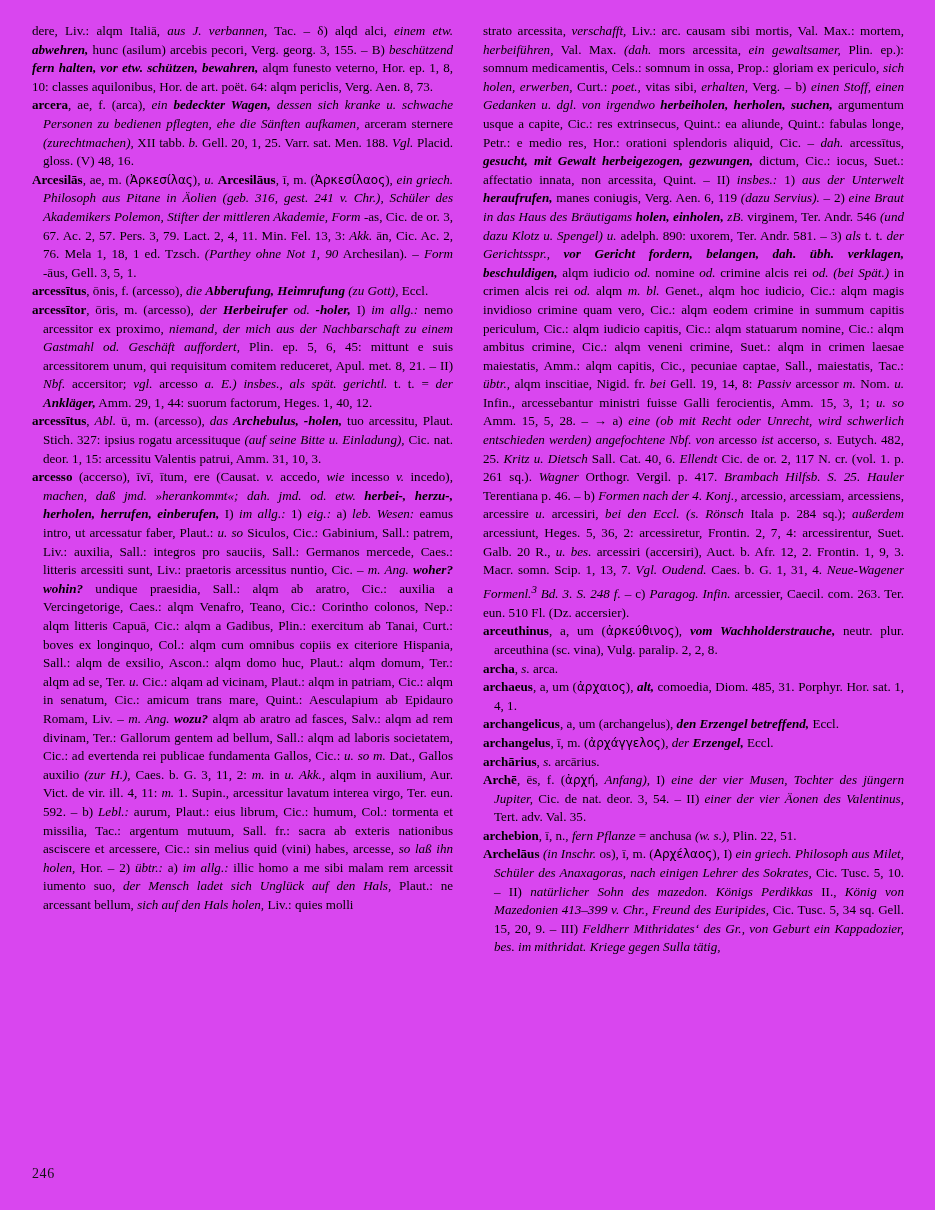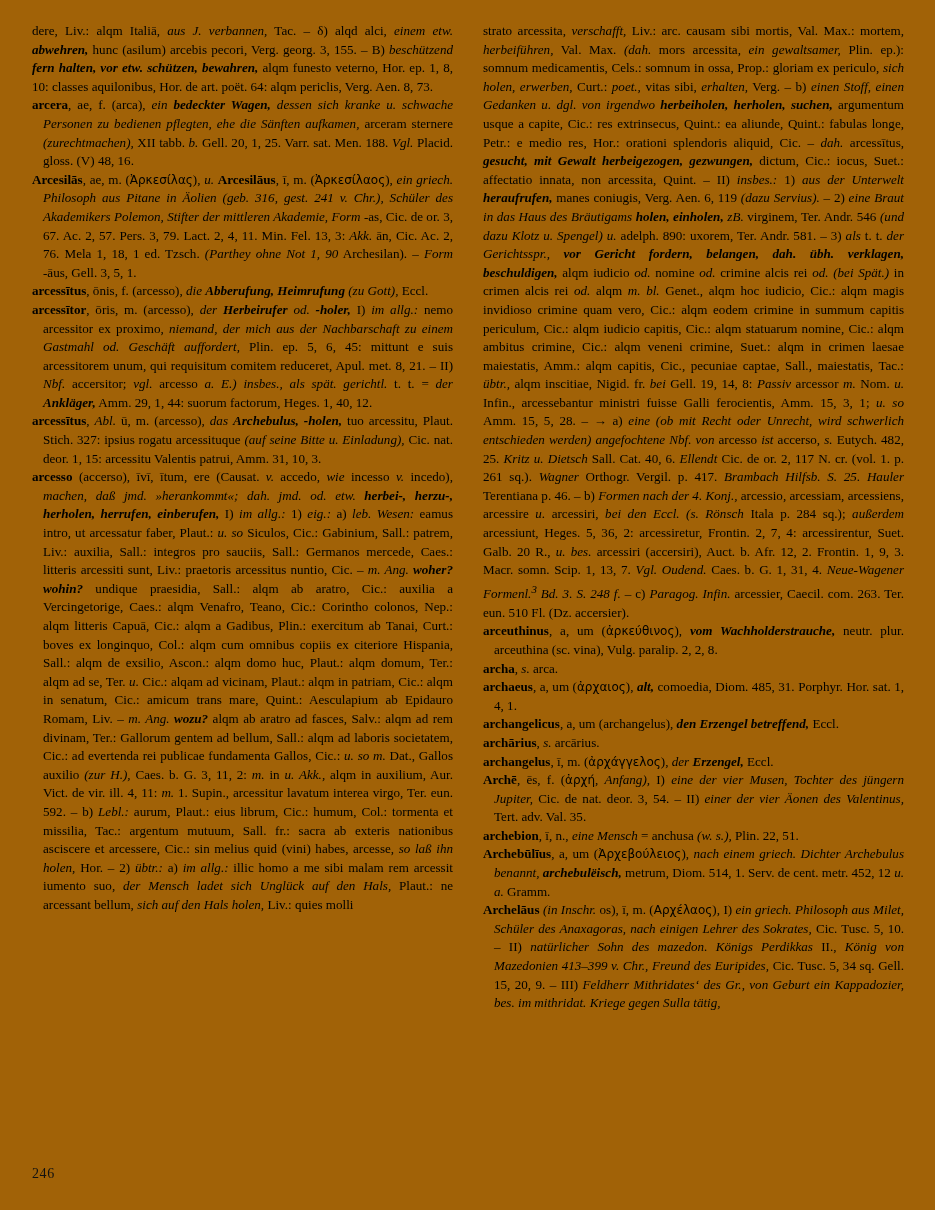--- a/index.html
+++ b/index.html
@@ -11,21 +11,21 @@
     width: 935px;
     height: 1210px;
     font-family: "Liberation Serif", "DejaVu Serif", serif;
     color: #000000;
     overflow: hidden;
   }
   #page {
     position: relative;
     width: 935px;
     height: 1210px;
-    background: #a16207;
+    background: #d946ef;
     box-sizing: border-box;
     padding-left: 48px;
   }
   #columns {
     position: absolute;
     top: 22px;
     left: 32px;
     width: 872px;
     display: flex;
     gap: 30px;
@@ -85,25 +85,24 @@
         <p class="entry"><b>arcessītor</b>, ōris, m. (arcesso), <i>der</i> <b><i>Herbeirufer</i></b> <i>od.</i> <b><i>-holer,</i></b> I) <i>im allg.:</i> nemo arcessitor ex proximo, <i>niemand, der mich aus der Nachbarschaft zu einem Gastmahl od. Geschäft auffordert,</i> Plin. ep. 5, 6, 45: mittunt e suis arcessitorem unum, qui requisitum comitem reduceret, Apul. met. 8, 21. – II) <i>Nbf.</i> accersitor; <i>vgl.</i> arcesso <i>a. E.) insbes., als spät. gerichtl.</i> t. t. = <i>der</i> <b><i>Ankläger,</i></b> Amm. 29, 1, 44: suorum factorum, Heges. 1, 40, 12.</p>
         <p class="entry"><b>arcessītus</b>, <i>Abl.</i> ū, m. (arcesso), <i>das</i> <b><i>Archebulus, -holen,</i></b> tuo arcessitu, Plaut. Stich. 327: ipsius rogatu arcessituque <i>(auf seine Bitte u. Einladung),</i> Cic. nat. deor. 1, 15: arcessitu Valentis patrui, Amm. 31, 10, 3.</p>
         <p class="entry"><b>arcesso</b> (accerso), īvī, ītum, ere (Causat. <i>v.</i> accedo, <i>wie</i> incesso <i>v.</i> incedo), <i>machen, daß jmd. »herankommt«; dah. jmd. od. etw.</i> <b><i>herbei-, herzu-, herholen, herrufen, einberufen,</i></b> I) <i>im allg.:</i> 1) <i>eig.:</i> a) <i>leb. Wesen:</i> eamus intro, ut arcessatur faber, Plaut.: <i>u. so</i> Siculos, Cic.: Gabinium, Sall.: patrem, Liv.: auxilia, Sall.: integros pro sauciis, Sall.: Germanos mercede, Caes.: litteris arcessiti sunt, Liv.: praetoris arcessitus nuntio, Cic. – <i>m. Ang.</i> <b><i>woher? wohin?</i></b> undique praesidia, Sall.: alqm ab aratro, Cic.: auxilia a Vercingetorige, Caes.: alqm Venafro, Teano, Cic.: Corintho colonos, Nep.: alqm litteris Capuā, Cic.: alqm a Gadibus, Plin.: exercitum ab Tanai, Curt.: boves ex longinquo, Col.: alqm cum omnibus copiis ex citeriore Hispania, Sall.: alqm de exsilio, Ascon.: alqm domo huc, Plaut.: alqm domum, Ter.: alqm ad se, Ter. <i>u.</i> Cic.: alqam ad vicinam, Plaut.: alqm in patriam, Cic.: alqm in senatum, Cic.: amicum trans mare, Quint.: Aesculapium ab Epidauro Romam, Liv. – <i>m. Ang.</i> <b><i>wozu?</i></b> alqm ab aratro ad fasces, Salv.: alqm ad rem divinam, Ter.: Gallorum gentem ad bellum, Sall.: alqm ad laboris societatem, Cic.: ad evertenda rei publicae fundamenta Gallos, Cic.: <i>u. so m.</i> Dat., Gallos auxilio <i>(zur H.),</i> Caes. b. G. 3, 11, 2: <i>m.</i> in <i>u. Akk.,</i> alqm in auxilium, Aur. Vict. de vir. ill. 4, 11: <i>m.</i> 1. Supin., arcessitur lavatum interea virgo, Ter. eun. 592. – b) <i>Lebl.:</i> aurum, Plaut.: eius librum, Cic.: humum, Col.: tormenta et missilia, Tac.: argentum mutuum, Sall. fr.: sacra ab exteris nationibus asciscere et arcessere, Cic.: sin melius quid (vini) habes, arcesse, <i>so laß ihn holen,</i> Hor. – 2) <i>übtr.:</i> a) <i>im allg.:</i> illic homo a me sibi malam rem arcessit iumento suo, <i>der Mensch ladet sich Unglück auf den Hals,</i> Plaut.: ne arcessant bellum, <i>sich auf den Hals holen,</i> Liv.: quies molli</p>
       </div>
     <div class="column" id="col-right">
         <p class="entry cont">strato arcessita, <i>verschafft,</i> Liv.: arc. causam sibi mortis, Val. Max.: mortem, <i>herbeiführen,</i> Val. Max. <i>(dah.</i> mors arcessita, <i>ein gewaltsamer,</i> Plin. ep.): somnum medicamentis, Cels.: somnum in ossa, Prop.: gloriam ex periculo, <i>sich holen, erwerben,</i> Curt.: <i>poet.,</i> vitas sibi, <i>erhalten,</i> Verg. – b) <i>einen Stoff, einen Gedanken u. dgl. von irgendwo</i> <b><i>herbeiholen, herholen, suchen,</i></b> argumentum usque a capite, Cic.: res extrinsecus, Quint.: ea aliunde, Quint.: fabulas longe, Petr.: e medio res, Hor.: orationi splendoris aliquid, Cic. – <i>dah.</i> arcessītus, <b><i>gesucht, mit Gewalt herbeigezogen, gezwungen,</i></b> dictum, Cic.: iocus, Suet.: affectatio innata, non arcessita, Quint. – II) <i>insbes.:</i> 1) <i>aus der Unterwelt</i> <b><i>heraufrufen,</i></b> manes coniugis, Verg. Aen. 6, 119 <i>(dazu Servius).</i> – 2) <i>eine Braut in das Haus des Bräutigams</i> <b><i>holen, einholen,</i></b> <i>zB.</i> virginem, Ter. Andr. 546 <i>(und dazu Klotz u. Spengel) u.</i> adelph. 890: uxorem, Ter. Andr. 581. – 3) <i>als</i> t. t. <i>der Gerichtsspr.,</i> <b><i>vor Gericht fordern, belangen, dah. übh.</i></b> <b><i>verklagen, beschuldigen,</i></b> alqm iudicio <i>od.</i> nomine <i>od.</i> crimine alcis rei <i>od. (bei Spät.)</i> in crimen alcis rei <i>od.</i> alqm <i>m. bl.</i> Genet., alqm hoc iudicio, Cic.: alqm magis invidioso crimine quam vero, Cic.: alqm eodem crimine in summum capitis periculum, Cic.: alqm iudicio capitis, Cic.: alqm statuarum nomine, Cic.: alqm ambitus crimine, Cic.: alqm veneni crimine, Suet.: alqm in crimen laesae maiestatis, Amm.: alqm capitis, Cic., pecuniae captae, Sall., maiestatis, Tac.: <i>übtr.,</i> alqm inscitiae, Nigid. fr. <i>bei</i> Gell. 19, 14, 8: <i>Passiv</i> arcessor <i>m.</i> Nom. <i>u.</i> Infin., arcessebantur ministri fuisse Galli ferocientis, Amm. 15, 3, 1; <i>u. so</i> Amm. 15, 5, 28. – → a) <i>eine (ob mit Recht oder Unrecht, wird schwerlich entschieden werden) angefochtene Nbf. von</i> arcesso <i>ist</i> accerso, <i>s.</i> Eutych. 482, 25. <i>Kritz u. Dietsch</i> Sall. Cat. 40, 6. <i>Ellendt</i> Cic. de or. 2, 117 N. cr. (vol. 1. p. 261 sq.). <i>Wagner</i> Orthogr. Vergil. p. 417. <i>Brambach Hilfsb. S. 25. Hauler</i> Terentiana p. 46. – b) <i>Formen nach der 4. Konj.,</i> arcessio, arcessiam, arcessiens, arcessire <i>u.</i> arcessiri, <i>bei den Eccl. (s. Rönsch</i> Itala p. 284 sq.); <i>außerdem</i> arcessiunt, Heges. 5, 36, 2: arcessiretur, Frontin. 2, 7, 4: arcessirentur, Suet. Galb. 20 R., <i>u. bes.</i> arcessiri (accersiri), Auct. b. Afr. 12, 2. Frontin. 1, 9, 3. Macr. somn. Scip. 1, 13, 7. <i>Vgl. Oudend.</i> Caes. b. G. 1, 31, 4. <i>Neue-Wagener Formenl.<sup>3</sup> Bd. 3. S. 248 f.</i> – c) <i>Paragog. Infin.</i> arcessier, Caecil. com. 263. Ter. eun. 510 Fl. (Dz. accersier).</p>
         <p class="entry"><b>arceuthinus</b>, a, um (<span class="grk">ἀρκεύθινος</span>), <b><i>vom Wachholderstrauche,</i></b> neutr. plur. arceuthina (sc. vina), Vulg. paralip. 2, 2, 8.</p>
         <p class="entry"><b>archa</b>, <i>s.</i> arca.</p>
         <p class="entry"><b>archaeus</b>, a, um (<span class="grk">ἀρχαιος</span>), <b><i>alt,</i></b> comoedia, Diom. 485, 31. Porphyr. Hor. sat. 1, 4, 1.</p>
         <p class="entry"><b>archangelicus</b>, a, um (archangelus), <b><i>den Erzengel betreffend,</i></b> Eccl.</p>
+        <p class="entry"><b>archangelus</b>, ī, m. (<span class="grk">ἀρχάγγελος</span>), <i>der</i> <b><i>Erzengel,</i></b> Eccl.</p>
         <p class="entry"><b>archārius</b>, <i>s.</i> arcārius.</p>
-        <p class="entry"><b>archangelus</b>, ī, m. (<span class="grk">ἀρχάγγελος</span>), <i>der</i> <b><i>Erzengel,</i></b> Eccl.</p>
         <p class="entry"><b>Archē</b>, ēs, f. (<span class="grk">ἀρχή</span>, <i>Anfang),</i> I) <i>eine der vier Musen, Tochter des jüngern Jupiter,</i> Cic. de nat. deor. 3, 54. – II) <i>einer der vier Äonen des Valentinus,</i> Tert. adv. Val. 35.</p>
-        <p class="entry"><b>archebion</b>, ī, n., <i>eine Mensch</i> = anchusa <i>(w. s.),</i> Plin. 22, 51.</p>
-        <p class="entry"><b>Archebūlīus</b>, a, um (<span class="grk">Ἀρχεβούλειος</span>), <i>nach einem griech. Dichter Archebulus benannt,</i> <b><i>archebulëisch,</i></b> metrum, Diom. 514, 1. Serv. de cent. metr. 452, 12 <i>u. a.</i> Gramm.</p>
+        <p class="entry"><b>archebion</b>, ī, n., <i>fern Pflanze</i> = anchusa <i>(w. s.),</i> Plin. 22, 51.</p>
         <p class="entry"><b>Archelāus</b> <i>(in Inschr.</i> os), ī, m. (<span class="grk">Αρχέλαος</span>), I) <i>ein griech. Philosoph aus Milet, Schüler des Anaxagoras, nach einigen Lehrer des Sokrates,</i> Cic. Tusc. 5, 10. – II) <i>natürlicher Sohn des mazedon. Königs Perdikkas</i> II., <i>König von Mazedonien 413–399 v. Chr., Freund des Euripides,</i> Cic. Tusc. 5, 34 sq. Gell. 15, 20, 9. – III) <i>Feldherr Mithridates‘ des Gr., von Geburt ein Kappadozier, bes. im mithridat. Kriege gegen Sulla tätig,</i></p>
       </div>
 
   </div>
 
   <div id="page-number">246</div>
 
 </div>
 
 </body></html>

